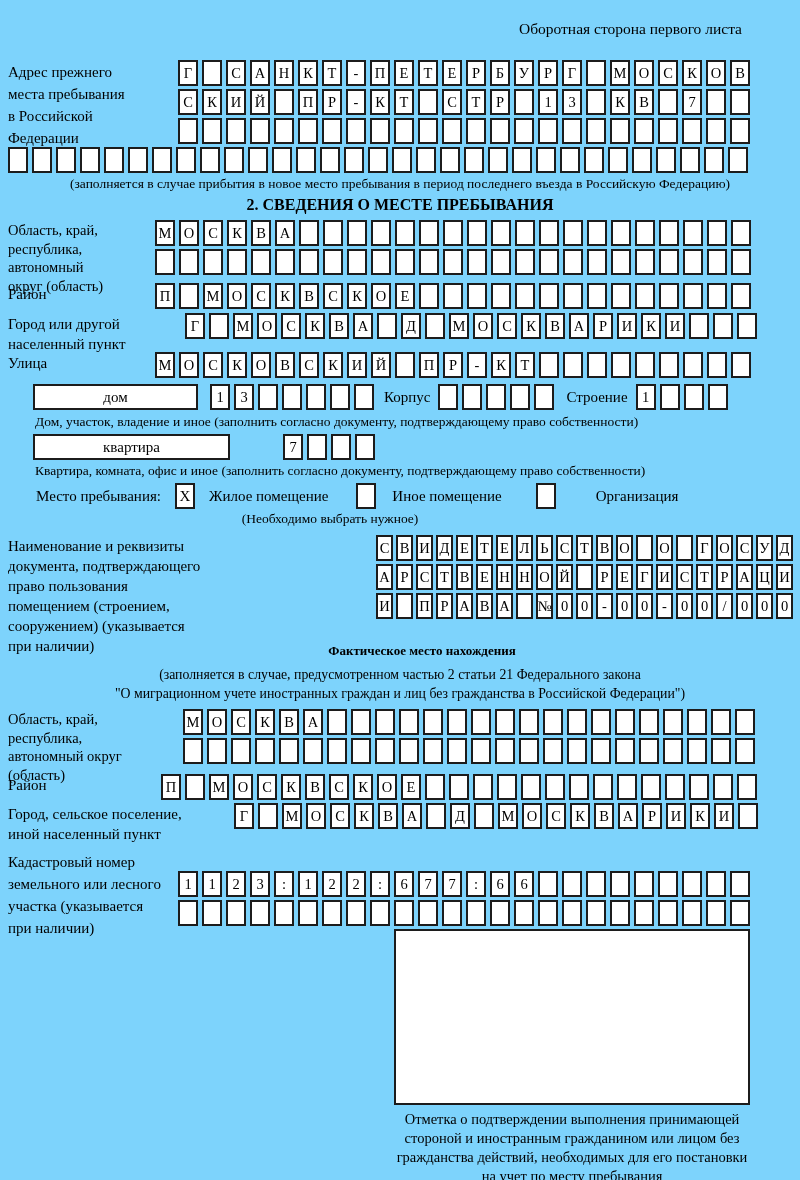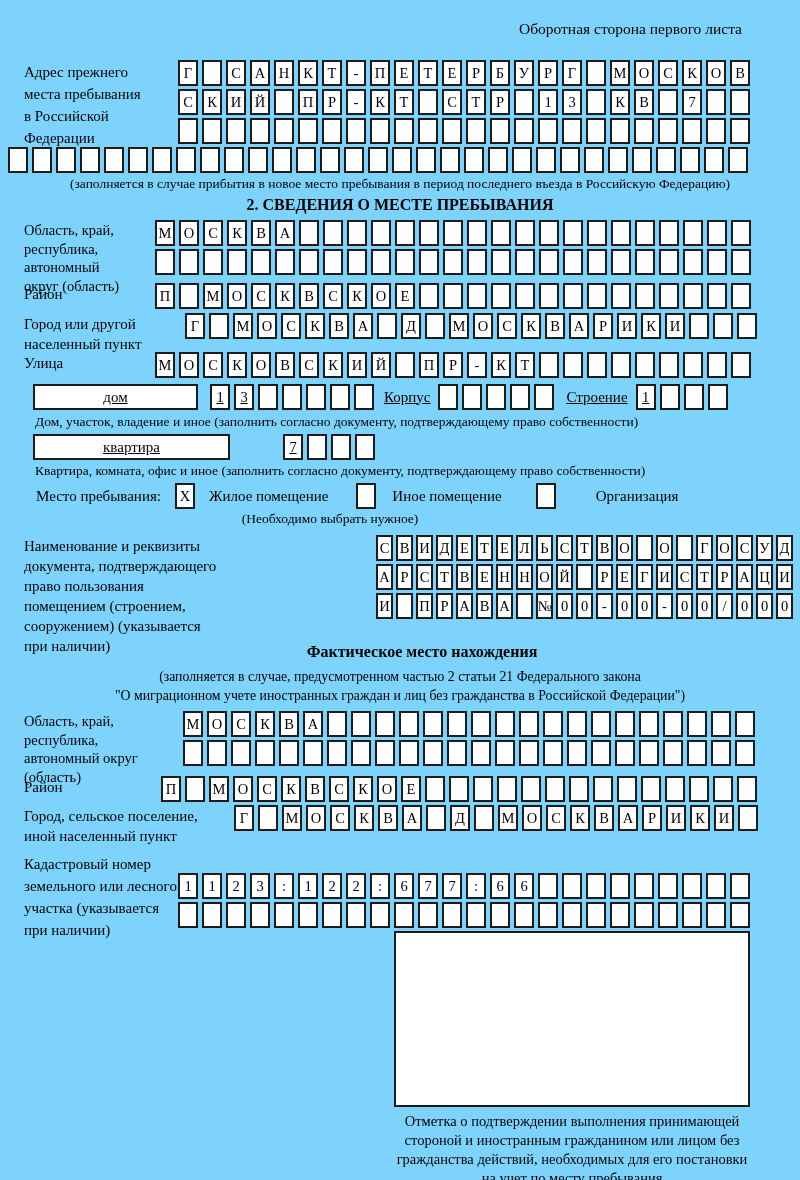--- a/index.html
+++ b/index.html
@@ -1,35 +1,35 @@
 <!DOCTYPE html>
 <html><head>
 <meta charset="utf-8">
 <style>
   html,body { margin:0; padding:0; background:#fff; }
   .page { width:800px; height:1180px; background:#7dd3fc; overflow:hidden; position:relative;
           font-family:"Liberation Serif","DejaVu Serif",serif; color:#000; }
   .hdr { text-align:right; padding:20px 58px 0 0; font-size:15.5px; }
   .blk { position:relative; }
-  .lbl { position:absolute; left:24px; top:1px; font-size:15px; line-height:21px; white-space:nowrap; }
+  .lbl { position:absolute; left:8px; top:1px; font-size:15px; line-height:21px; white-space:nowrap; }
   .lh22 { line-height:22px; }
   .lh20 { line-height:20px; }
   .lh18 { line-height:18.5px; font-size:14.5px; }
   .cells { display:flex; gap:4px; margin-bottom:3px; }
   .cell { width:20px; min-width:20px; height:26px; border:2px solid #1c1c1c; box-sizing:border-box;
           display:flex; align-items:center; justify-content:center; font-size:14.5px; background:#fff; }
   .sm { gap:3px; }
   .sm .cell { width:17px; min-width:17px; }
   .note { font-size:13.5px; }
   .center { text-align:center; }
   .title { font-weight:bold; text-align:center; font-size:16px; }
-  .title2 { font-weight:bold; text-align:center; font-size:16px;padding-left:44px; }
+  .title2 { font-weight:bold; text-align:center; font-size:13px;padding-left:44px; }
   .bigbox { height:26px; border:2px solid #1c1c1c; box-sizing:border-box; display:flex;
             align-items:center; justify-content:center; font-size:15px; background:#fff; }
-  .houserow { display:flex; align-items:center;text-decoration:underline; }
+  .houserow { display:flex; align-items:center; }
   .chk { width:20px; min-width:20px; height:26px; border:2px solid #1c1c1c; box-sizing:border-box;
          display:flex; align-items:center; justify-content:center; font-size:15px; background:#fff; }
   .stayrow { display:flex; align-items:center; margin-left:36px; font-size:15px; }
   .stamp { width:356px; height:176px; border:2px solid #1c1c1c; box-sizing:border-box; background:#fff; }
   .cap { font-size:14.5px; line-height:19px; text-align:center; margin-top:5px; }
   .notelines { font-size:13.8px; line-height:19px; text-align:center; }
 </style>
 </head>
 <body>
 

